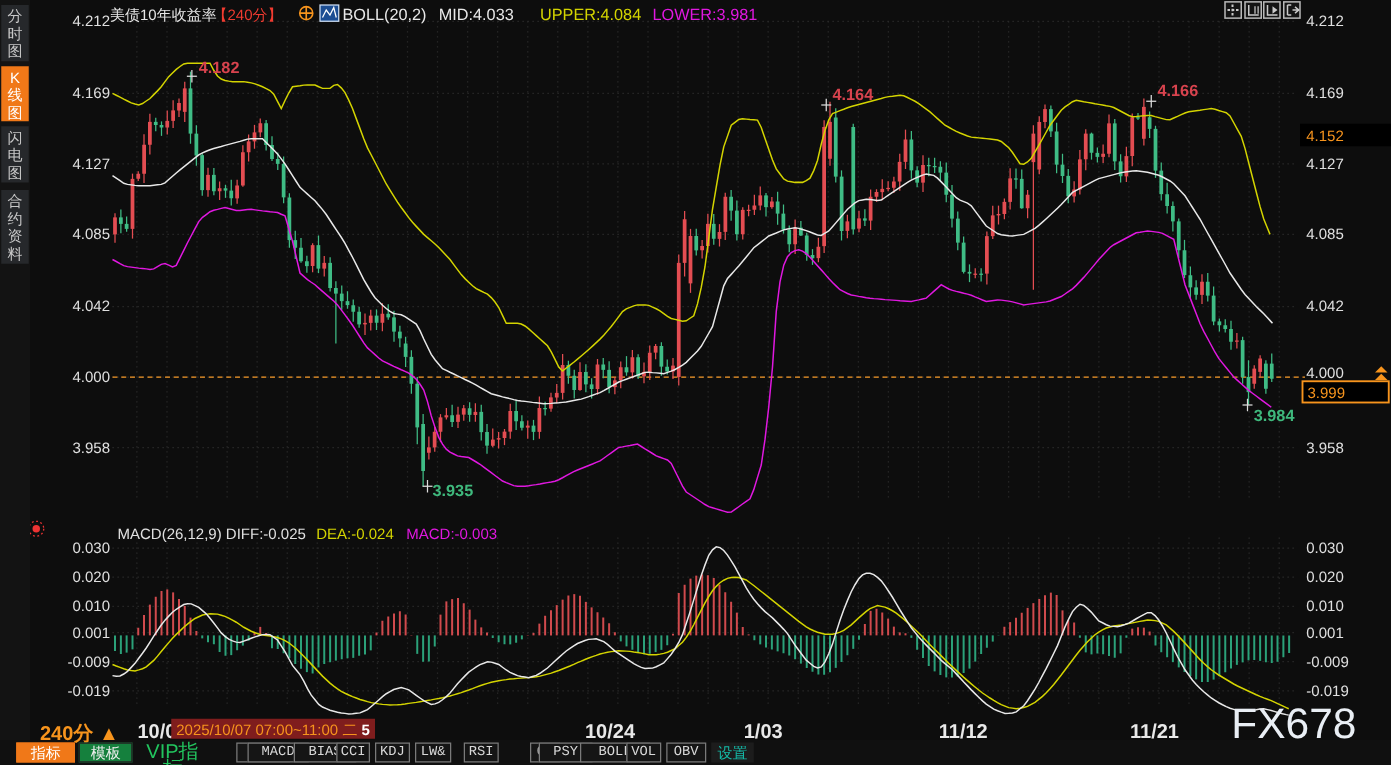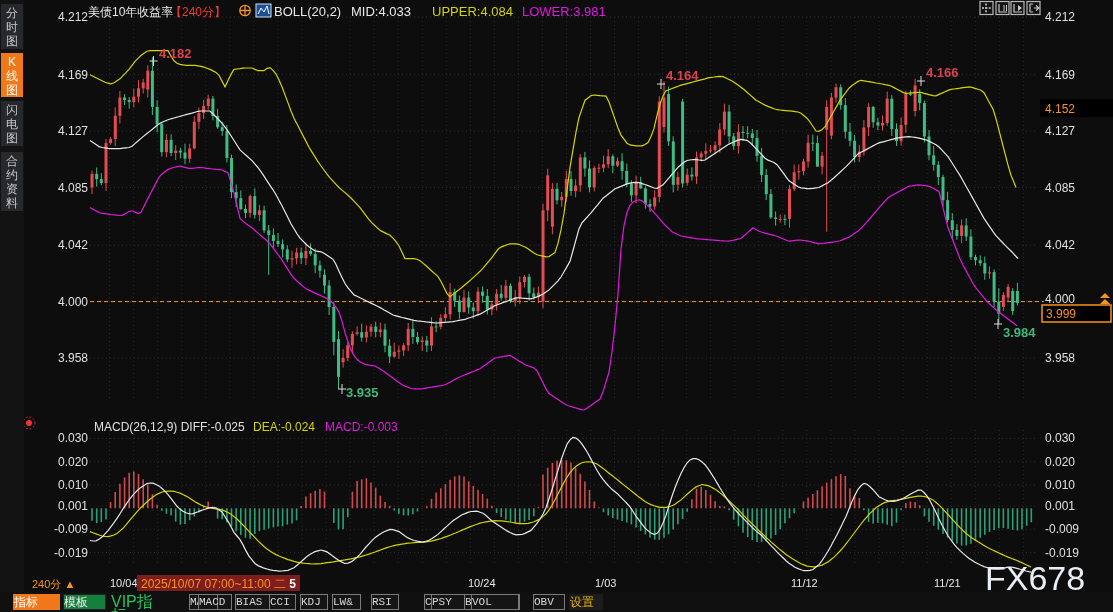--- a/index.html
+++ b/index.html
@@ -1,21 +1,21 @@
 <!DOCTYPE html>
 <html><head><meta charset="utf-8"><style>
 html,body{margin:0;padding:0;background:#0d0d0d;width:1113px;height:612px;overflow:hidden}
 *{box-sizing:border-box;font-family:"Liberation Sans", sans-serif}
 #root{position:relative;width:1113px;height:612px;background:#0d0d0d}
 .sb{position:absolute;left:0;top:0;width:24px;height:612px;background:#131313}
 .tab{position:absolute;left:1px;width:22px;background:#26282b;color:#c8c8c8;font-size:12px;text-align:center;line-height:14px;padding-top:2px}
 .tab.sel{background:#f07818;color:#fff}
 .btm{position:absolute;left:0;top:592px;width:1113px;height:20px;background:#101010}
-.tbtn{position:absolute;top:594px;height:16px;font-size:11px;color:#d8d8d8;font-family:"Liberation Mono",monospace;border:1px solid #7a7a7a;background:#151515;line-height:14px}
-.dlab{position:absolute;top:577px;color:#e8e8e8;font-size:11px;font-weight:normal}
+.tbtn{position:absolute;top:594px;height:16px;font-size:11px;color:#d8d8d8;font-family:"Liberation Mono",monospace;border:1px solid #7a7a7a;background:#151515;text-align:center;line-height:14px}
+.dlab{position:absolute;top:577px;color:#e8e8e8;font-size:16px;font-weight:bold}
 </style></head><body>
 <div id="root">
 <svg width="1113" height="612" style="position:absolute;left:0;top:0">
 <line x1="90" y1="17.0" x2="1037" y2="17.0" stroke="#2e2e2e" stroke-width="1" stroke-dasharray="1 3"></line>
 <line x1="90" y1="74.7" x2="1037" y2="74.7" stroke="#2e2e2e" stroke-width="1" stroke-dasharray="1 3"></line>
 <line x1="90" y1="131.1" x2="1037" y2="131.1" stroke="#2e2e2e" stroke-width="1" stroke-dasharray="1 3"></line>
 <line x1="90" y1="187.5" x2="1037" y2="187.5" stroke="#2e2e2e" stroke-width="1" stroke-dasharray="1 3"></line>
 <line x1="90" y1="245.2" x2="1037" y2="245.2" stroke="#2e2e2e" stroke-width="1" stroke-dasharray="1 3"></line>
 <line x1="90" y1="301.6" x2="1037" y2="301.6" stroke="#2e2e2e" stroke-width="1" stroke-dasharray="1 3"></line>
 <line x1="90" y1="358.0" x2="1037" y2="358.0" stroke="#2e2e2e" stroke-width="1" stroke-dasharray="1 3"></line>
@@ -795,30 +795,30 @@
 <div class="tab" style="top:4px;height:45px">分<br>时<br>图</div>
 <div class="tab sel" style="top:53px;height:44px">K<br>线<br>图</div>
 <div class="tab" style="top:101px;height:45px">闪<br>电<br>图</div>
 <div class="tab" style="top:152px;height:59px">合<br>约<br>资<br>料</div>
 <div class="btm"></div>
 <div class="dlab" style="left:32px;color:#f7941d">240分 <span style="color:#f7941d">▲</span></div>
 <div class="dlab" style="left:110px">10/04</div>
 <div style="position:absolute;left:137px;top:575px;height:16px;background:#7f1d1d;color:#f7941d;font-size:12px;padding:1px 4px 0 4px;white-space:nowrap">2025/10/07 07:00~11:00 二 <span style="color:#fff;font-weight:bold">5</span></div>
 <div class="dlab" style="left:468px">10/24</div>
 <div class="dlab" style="left:595px">1/03</div>
-<div class="dlab" style="left:791px">11/12</div>
-<div class="dlab" style="left:934px">11/21</div>
+<div class="dlab" style="left:751px">11/12</div>
+<div class="dlab" style="left:904px">11/21</div>
 <div class="tbtn" style="left:13px;width:47px;background:#f07818;border-color:#f07818;color:#fff;font-family:'Liberation Sans';font-size:12px">指标</div>
 <div class="tbtn" style="left:63px;width:43px;background:#15803d;border-color:#222;color:#eee;font-family:'Liberation Sans';font-size:12px">模板</div>
 <div class="tbtn" style="left:110px;width:56px;background:none;border-color:transparent;color:#22c55e;font-family:Liberation Sans, sans-serif;font-size:16px">VIP指标</div>
 <div class="tbtn" style="left:189px;width:43px">MA</div>
-<div class="tbtn" style="left:198px;width:20px">MACD</div>
+<div class="tbtn" style="left:198px;width:49px">MACD</div>
 <div class="tbtn" style="left:235px;width:50px">BIAS</div>
 <div class="tbtn" style="left:269px;width:27px">CCI</div>
 <div class="tbtn" style="left:300px;width:28px">KDJ</div>
 <div class="tbtn" style="left:332px;width:29px">LW&amp;</div>
 <div class="tbtn" style="left:371px;width:28px">RSI</div>
 <div class="tbtn" style="left:424px;width:24px">CR</div>
 <div class="tbtn" style="left:431px;width:43px">PSY</div>
 <div class="tbtn" style="left:464px;width:56px">BOLL</div>
-<div class="tbtn" style="left:471px;width:48px">VOL</div>
+<div class="tbtn" style="left:501px;width:28px">VOL</div>
 <div class="tbtn" style="left:533px;width:32px">OBV</div>
-<div class="tbtn" style="left:569px;width:34px;border-color:transparent;background:#1c1c1c;color:#eab308;font-family:Liberation Sans, sans-serif;font-size:12px">设置</div>
+<div class="tbtn" style="left:569px;width:34px;border-color:transparent;background:#1c1c1c;color:#14b8a6;font-family:Liberation Sans, sans-serif;font-size:12px">设置</div>
 </div>
 </body></html>

